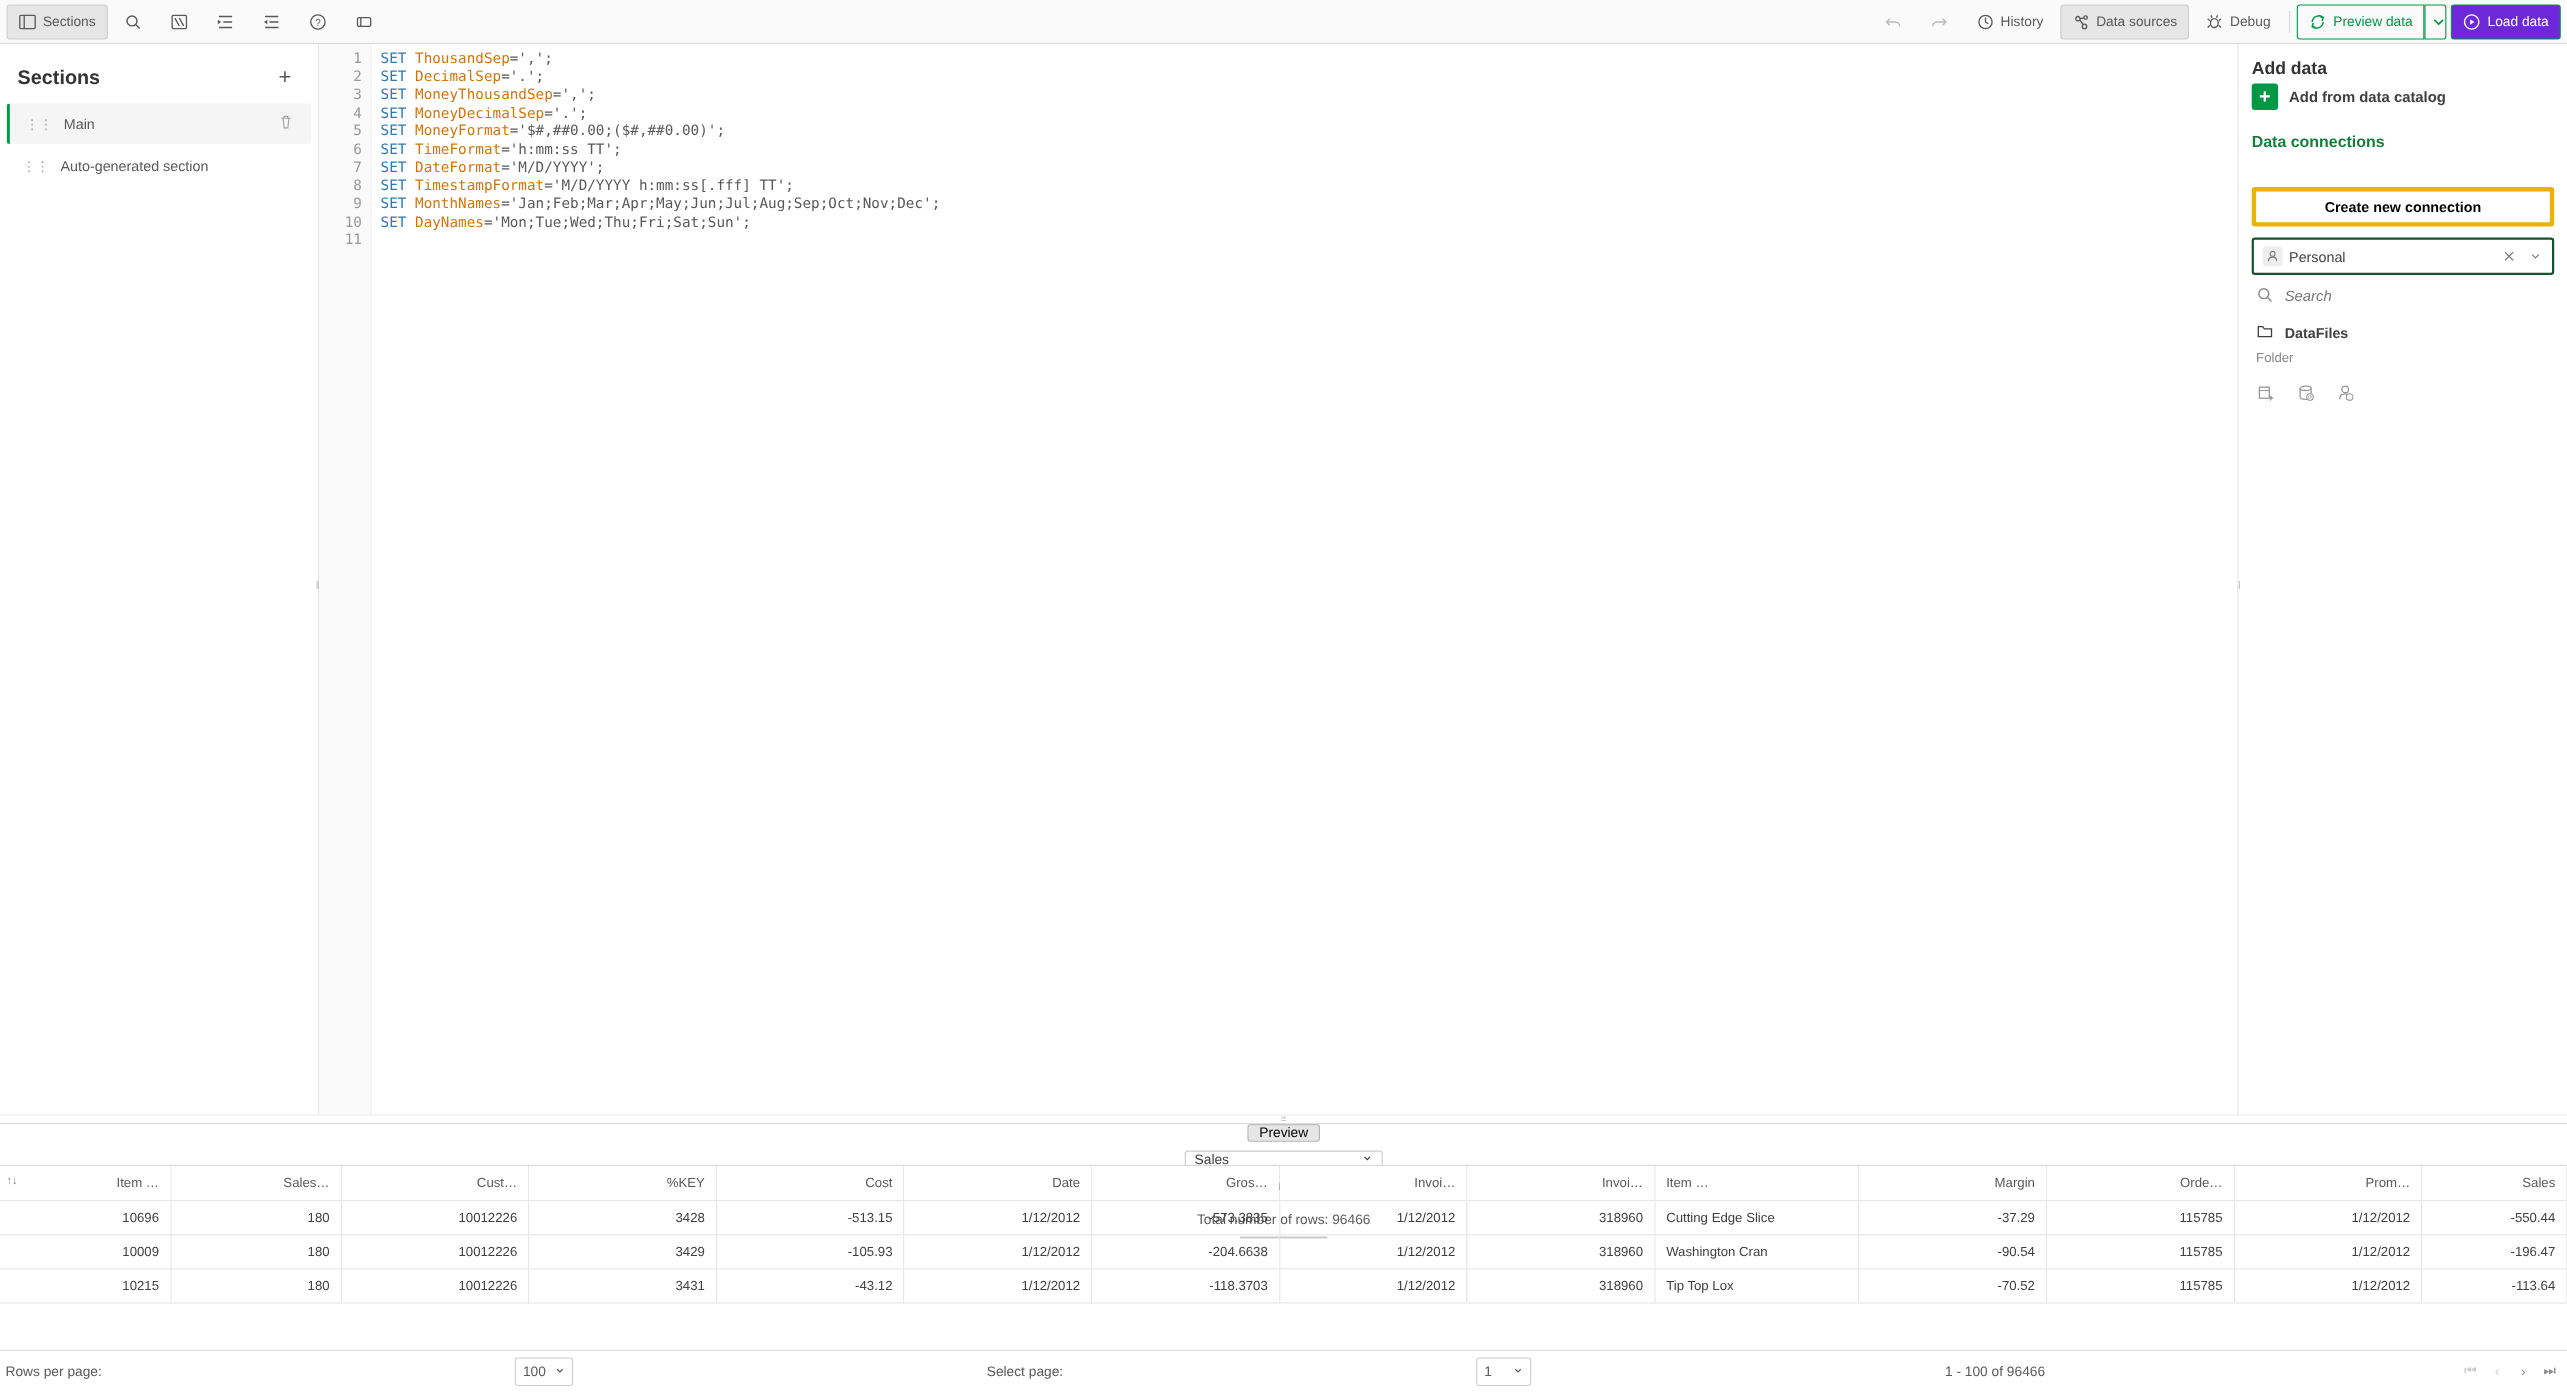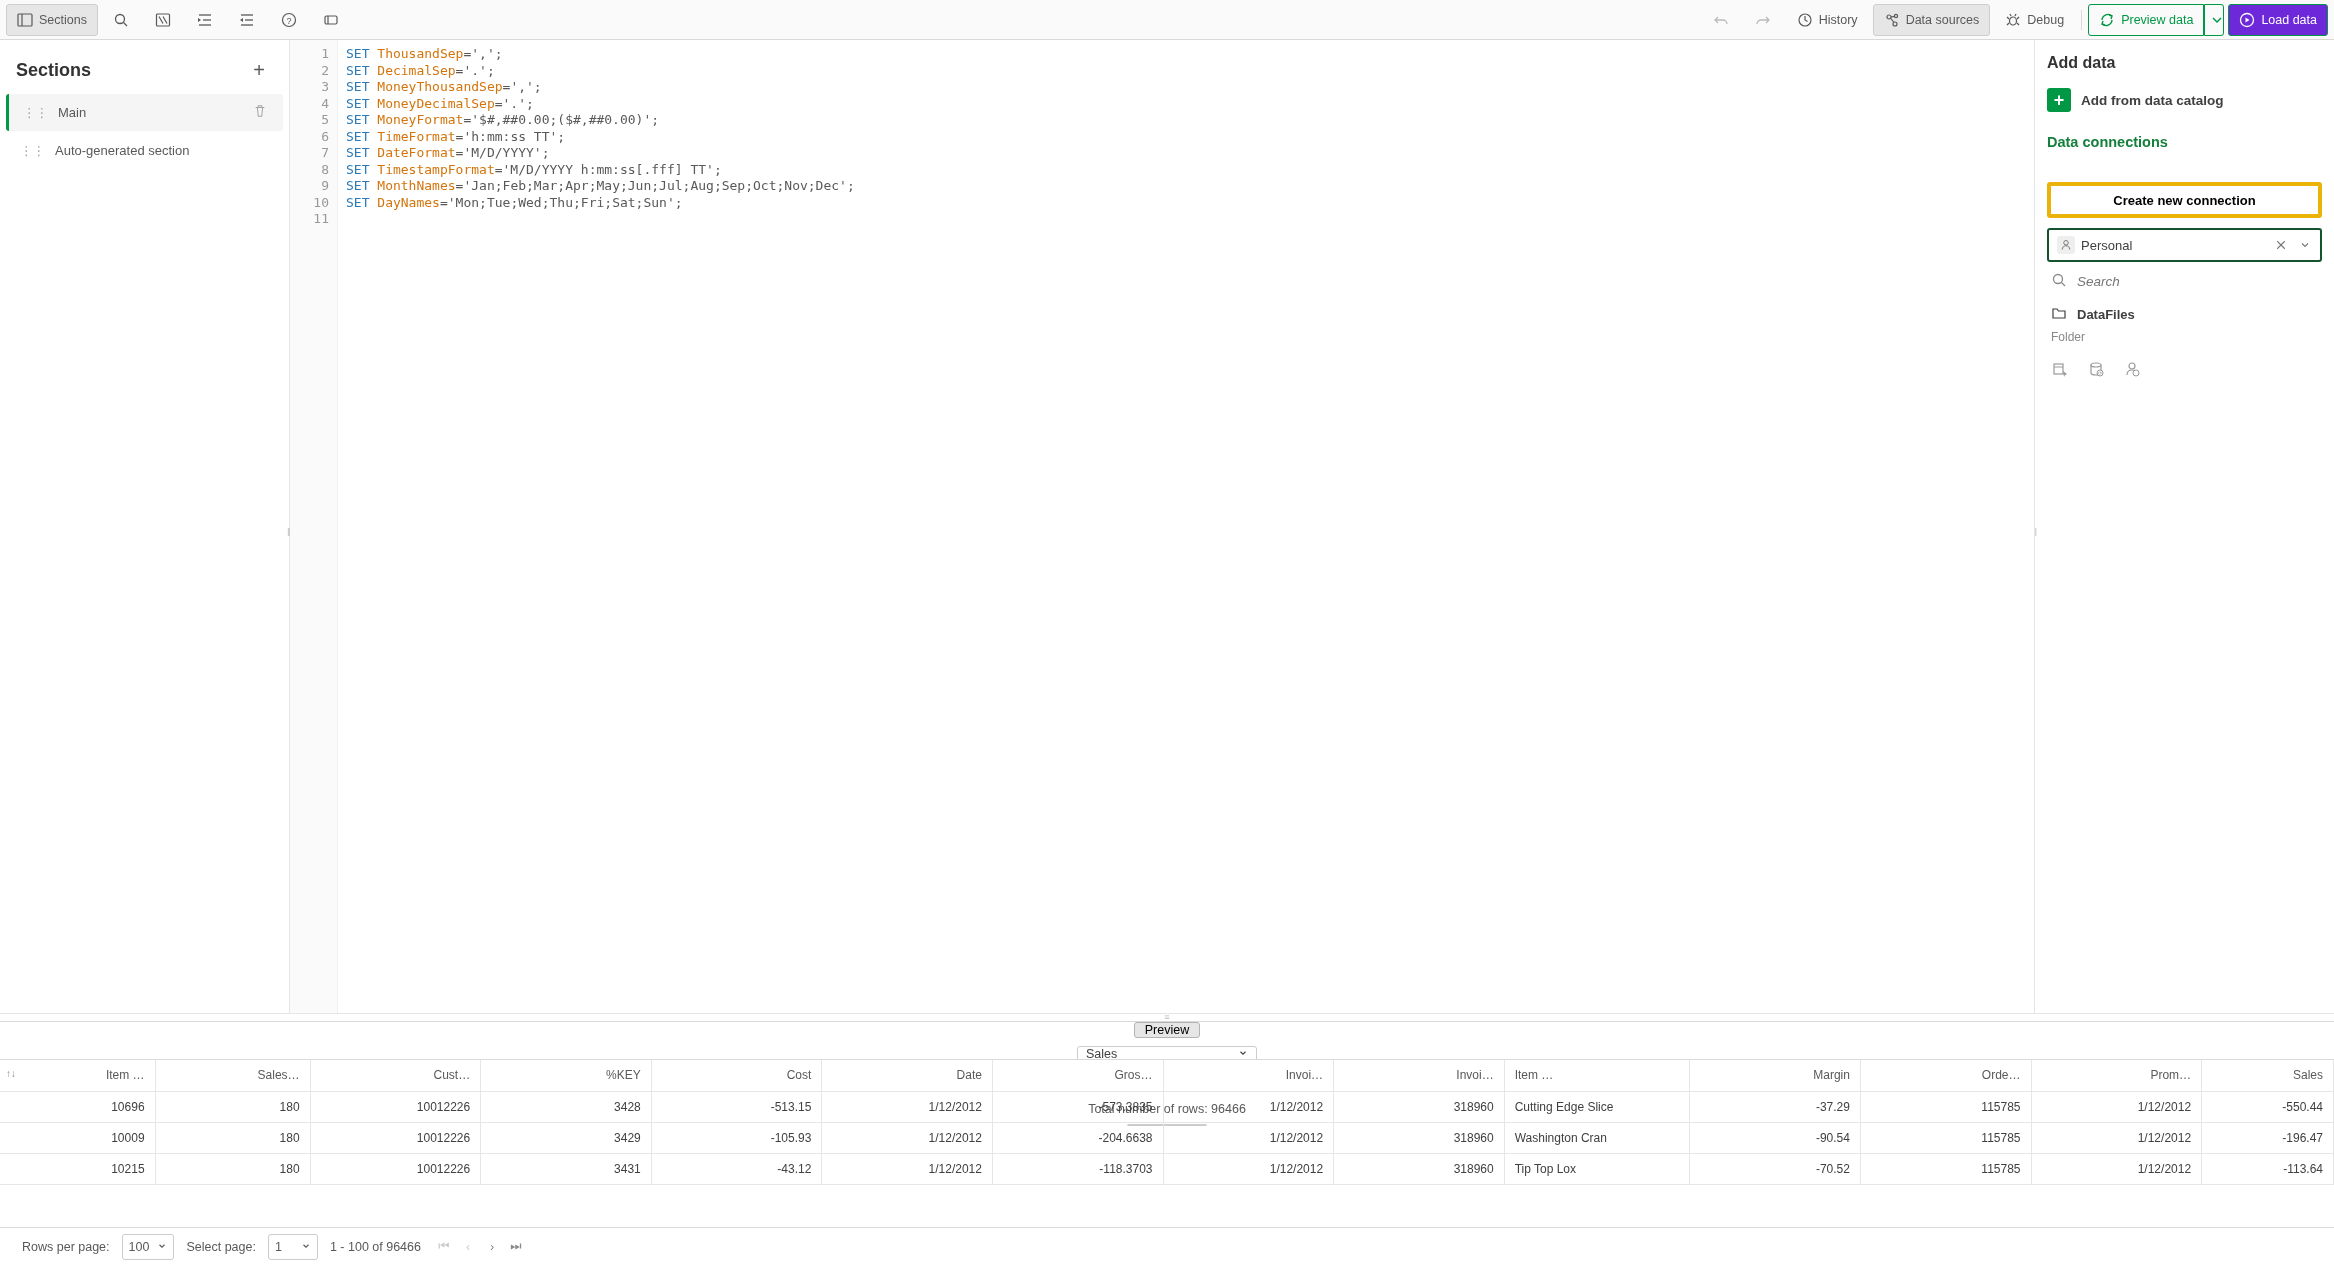--- a/index.html
+++ b/index.html
@@ -35,21 +35,21 @@
 .editor { flex: 1; display: flex; background: #fff; position: relative; min-width: 0; }
 .gutter { width: 48px; background: #fafafa; border-right: 1px solid #f0f0f0; text-align: right; padding-top: 6px; color: #999; font-family: 'Consolas','Menlo',monospace; font-size: 13px; }
 .gutter div { padding: 0 8px; line-height: 16.5px; }
 .code { flex: 1; padding: 6px 8px; font-family: 'Consolas','Menlo',monospace; font-size: 13px; line-height: 16.5px; white-space: pre; overflow: auto; }
 .kw { color: #2b7bb9; }
 .var { color: #d4740b; }
 .punc { color: #595959; }
 .str { color: #595959; }
 
 .right-panel { width: 300px; border-left: 1px solid #e6e6e6; padding: 14px 12px; background: #fff; position: relative; overflow-y: auto; }
-.rp-h1 { font-size: 16px; font-weight: 600; margin-bottom: 12px; color: #333; }
+.rp-h1 { font-size: 16px; font-weight: 600; margin-bottom: 0; color: #333; }
 .rp-h2 { font-size: 14.5px; font-weight: 600; margin: 18px 0 10px; color: #15803d; }
 .catalog-btn { display: flex; align-items: center; gap: 10px; padding: 4px 0; cursor: pointer; font-size: 13.5px; font-weight: 600; }
 .plus-box { width: 24px; height: 24px; background: #009845; color: #fff; border-radius: 3px; display: flex; align-items: center; justify-content: center; font-size: 18px; }
 .conn-create { width: 100%; height: 36px; border: 4px solid #eab308; background: #fff; border-radius: 3px; cursor: pointer; font-size: 13px; font-weight: 600; margin-top: 22px; }
 .conn-row { display: flex; align-items: center; border: 2px solid #14532d; border-radius: 3px; height: 34px; margin-top: 10px; padding: 0 6px 0 8px; gap: 6px; }
 .conn-user-ico { width: 18px; height: 18px; background: #eee; border-radius: 3px; display: flex; align-items: center; justify-content: center; color: #777; font-size: 11px; }
 .conn-name { flex: 1; font-size: 13px; }
 .conn-x, .conn-caret { width: 18px; height: 18px; display: flex; align-items: center; justify-content: center; color: #777; cursor: pointer; }
 .conn-search { display: flex; align-items: center; gap: 10px; padding: 10px 4px; color: #888; }
 .conn-search input { border: none; outline: none; font-size: 13.5px; width: 100%; font-style: italic; }
@@ -78,21 +78,21 @@
 
 .grid-wrap { height: 168px; overflow: auto; position: relative; border-top: 1px solid #d9d9d9; }
 .grid { border-collapse: collapse; width: max-content; min-width: 100%; table-layout: fixed; }
 .grid th, .grid td { border-right: 1px solid #e6e6e6; border-bottom: 1px solid #e6e6e6; padding: 0 10px; height: 31px; text-align: right; font-size: 12px; white-space: nowrap; overflow: hidden; text-overflow: ellipsis; }
 .grid th { background: #fff; position: sticky; top: 0; color: #595959; font-weight: 400; }
 .grid th.lft, .grid td.lft { text-align: left; }
 .grid th:first-child { padding-left: 26px; position: relative; }
 .sort-ico { position: absolute; left: 6px; top: 8px; color: #888; font-size: 10px; }
 
 
-.footer { height: 38px; border-top: 1px solid #d9d9d9; display: flex; align-items: center; justify-content: flex-start; padding: 0 22px; gap: 12px; font-size: 12.5px; color: #595959; }
+.footer { height: 38px; border-top: 1px solid #d9d9d9; display: flex; align-items: center; justify-content: space-between; padding: 0 5px; gap: 12px; font-size: 12.5px; color: #595959; }
 .ft-sel { height: 26px; border: 1px solid #ccc; border-radius: 3px; padding: 0 6px; display: flex; align-items: center; gap: 8px; cursor: pointer; min-width: 50px; justify-content: space-between; }
 .pager { display: flex; gap: 2px; }
 .pager span { width: 22px; height: 22px; display: flex; align-items: center; justify-content: center; cursor: pointer; color: #888; }
 .pager span.dis { color: #ccc; }
 </style>
 </head>
 <body>
 
 <div class="toolbar">
   <button class="tb-btn active">

